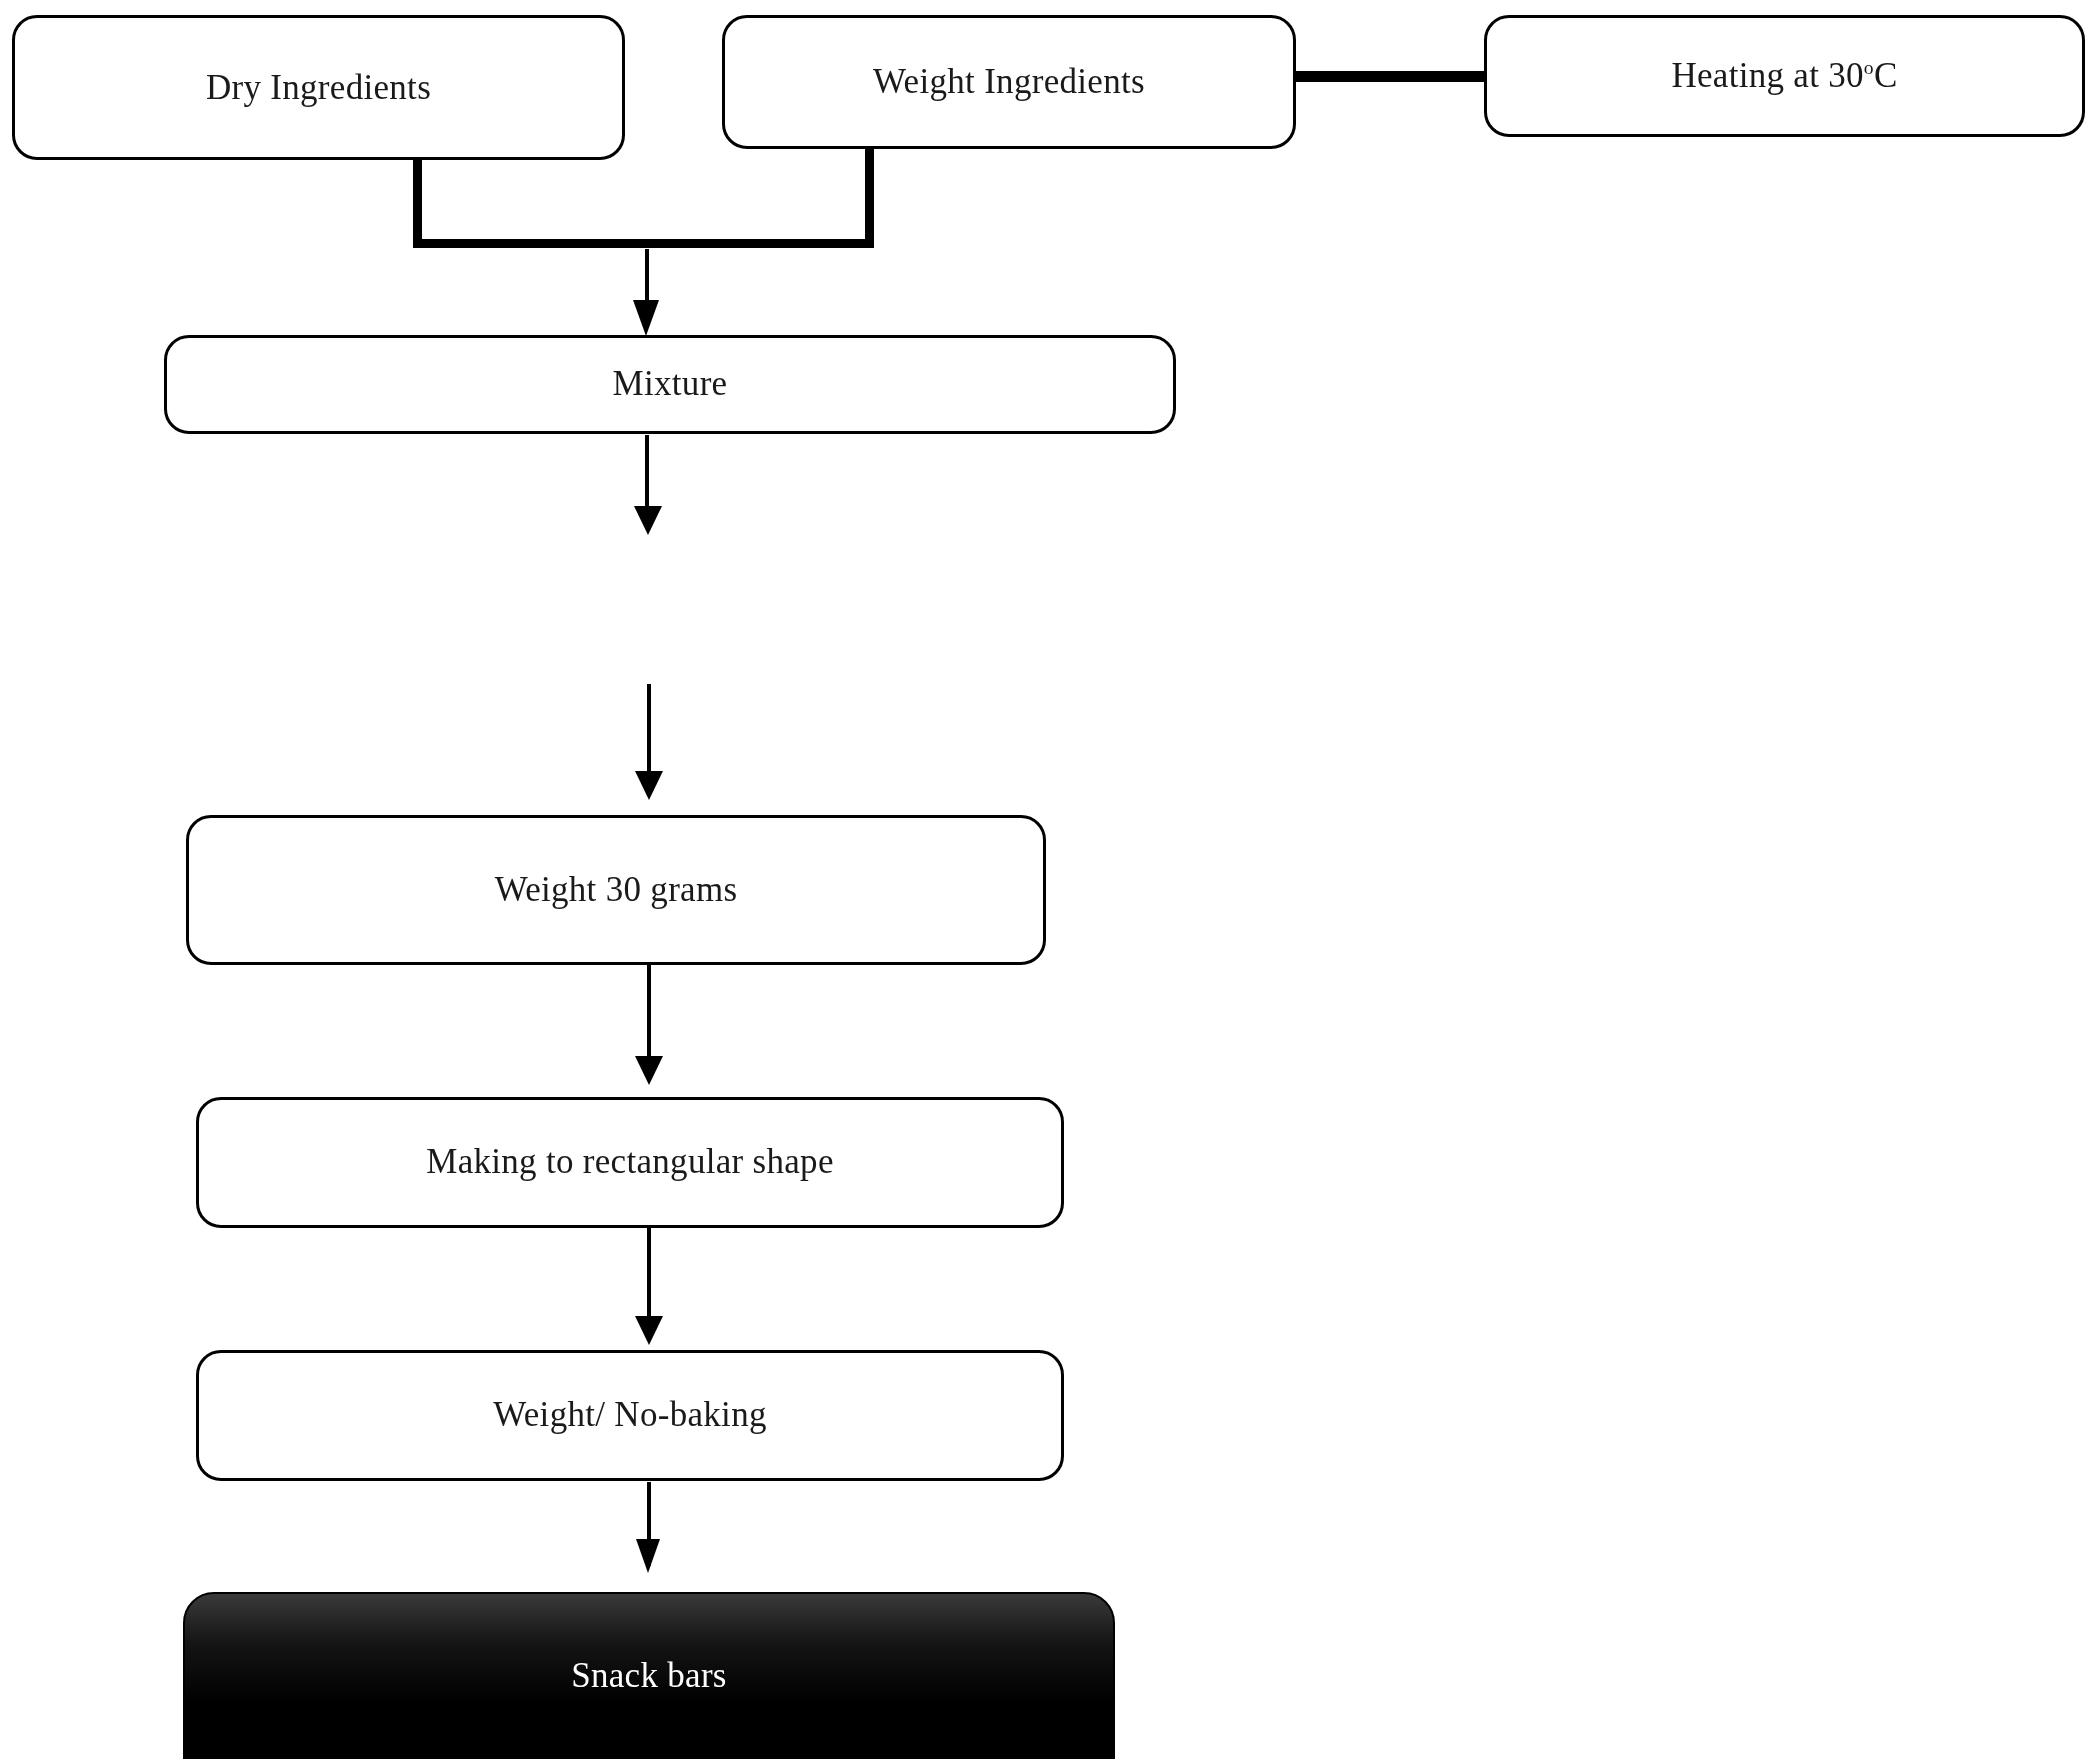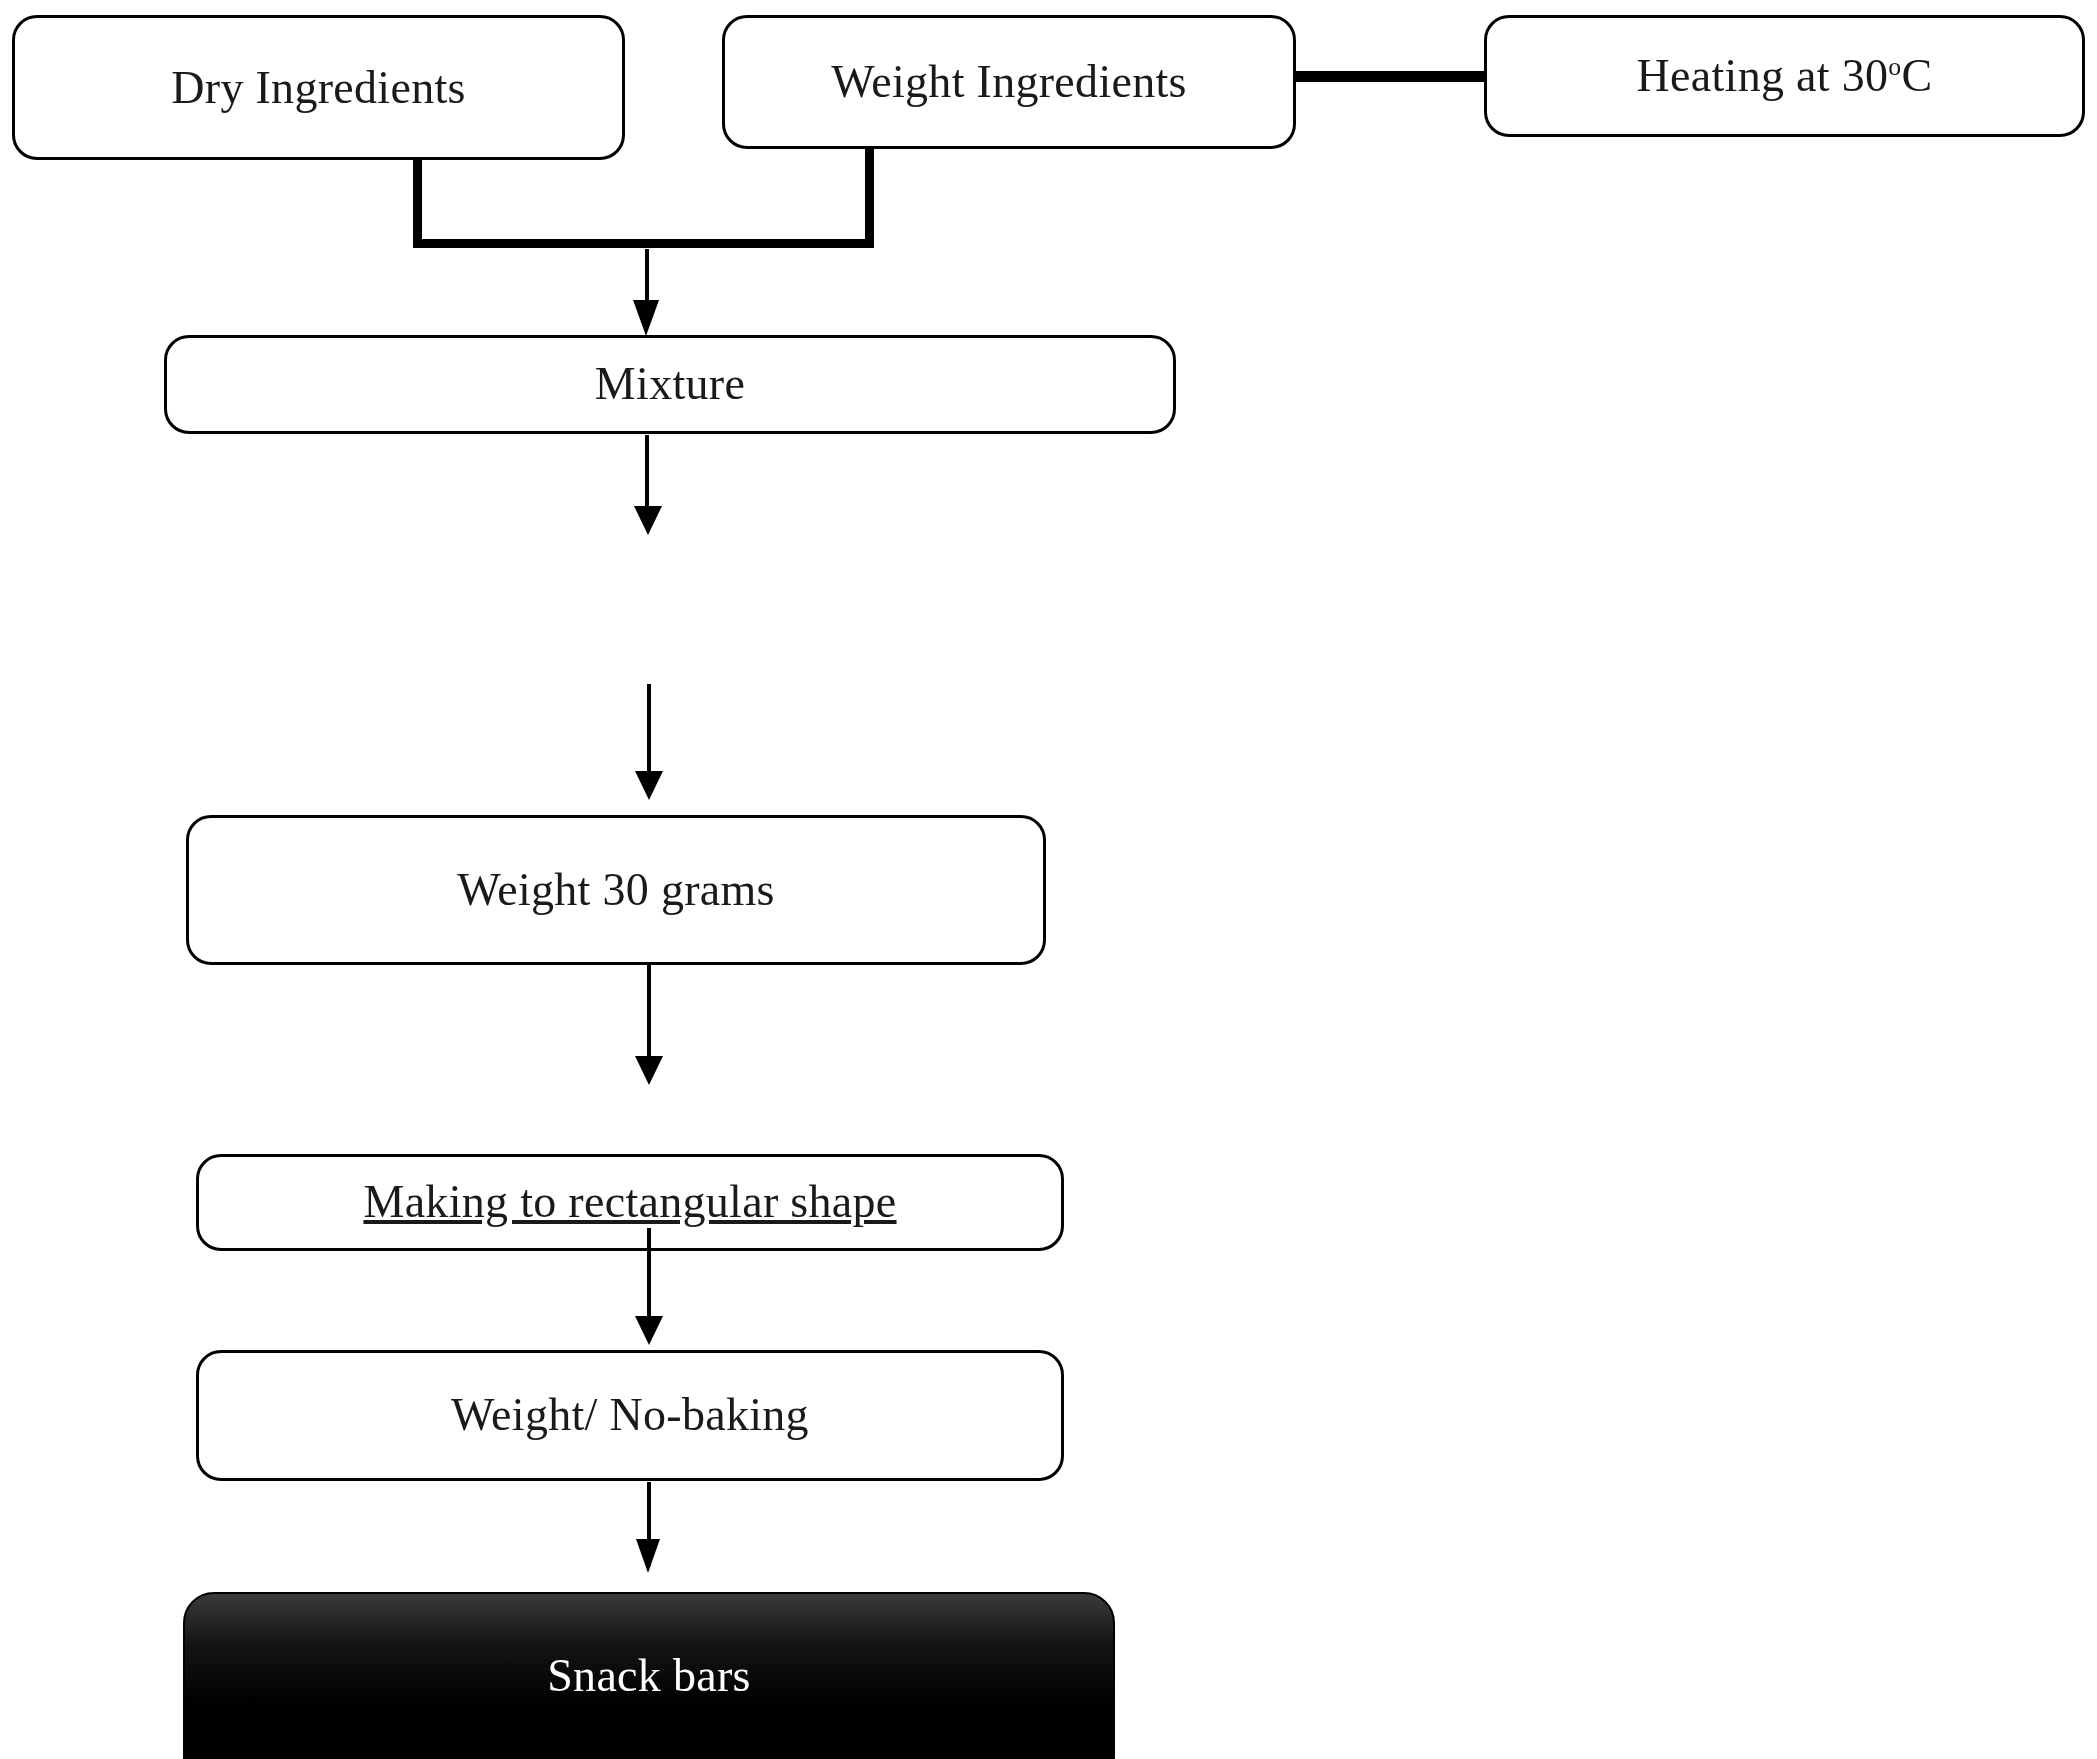--- a/index.html
+++ b/index.html
@@ -20,21 +20,21 @@
     box-sizing: border-box;
     background: #ffffff;
     border: 3.9px solid #000000;
     border-radius: 25px;
     display: flex;
     align-items: center;
     justify-content: center;
     color: #1a1a1a;
   }
   .node .label {
-    font-size: 46px;
+    font-size: 35px;
     line-height: 1.05;
     letter-spacing: 0.3px;
     white-space: nowrap;
     text-align: center;
   }
   .node.terminal {
     background: #050505;
     background-image: linear-gradient(to bottom, #3a3a3a 0%, #141414 22%, #000000 48%, #000000 100%);
     border-color: #000000;
     border-width: 2.8px;
@@ -101,21 +101,21 @@
   <div class="vline" style="left:647px; top:684px; width:3.9px; height:93px;"></div>
   <div class="arrowhead" style="left:635px; top:771px; border-left-width:14.3px; border-right-width:14.3px; border-top-width:29px;"></div>
 
   <div class="node" style="left:186px; top:815px; width:860px; height:150px;">
     <span class="label">Weight 30 grams</span>
   </div>
 
   <div class="vline" style="left:647px; top:965px; width:3.9px; height:97px;"></div>
   <div class="arrowhead" style="left:635px; top:1056px; border-left-width:14.3px; border-right-width:14.3px; border-top-width:29px;"></div>
 
-  <div class="node" style="left:196px; top:1154px; width:868px; height:97px;text-decoration:underline;">
+  <div class="node" style="left:196px; top:1097px; width:868px; height:131px;">
     <span class="label">Making to rectangular shape</span>
   </div>
 
   <div class="vline" style="left:647px; top:1228px; width:3.9px; height:94px;"></div>
   <div class="arrowhead" style="left:635px; top:1316px; border-left-width:14.3px; border-right-width:14.3px; border-top-width:29px;"></div>
 
   <div class="node" style="left:196px; top:1350px; width:868px; height:131px;">
     <span class="label">Weight/ No-baking</span>
   </div>
 

